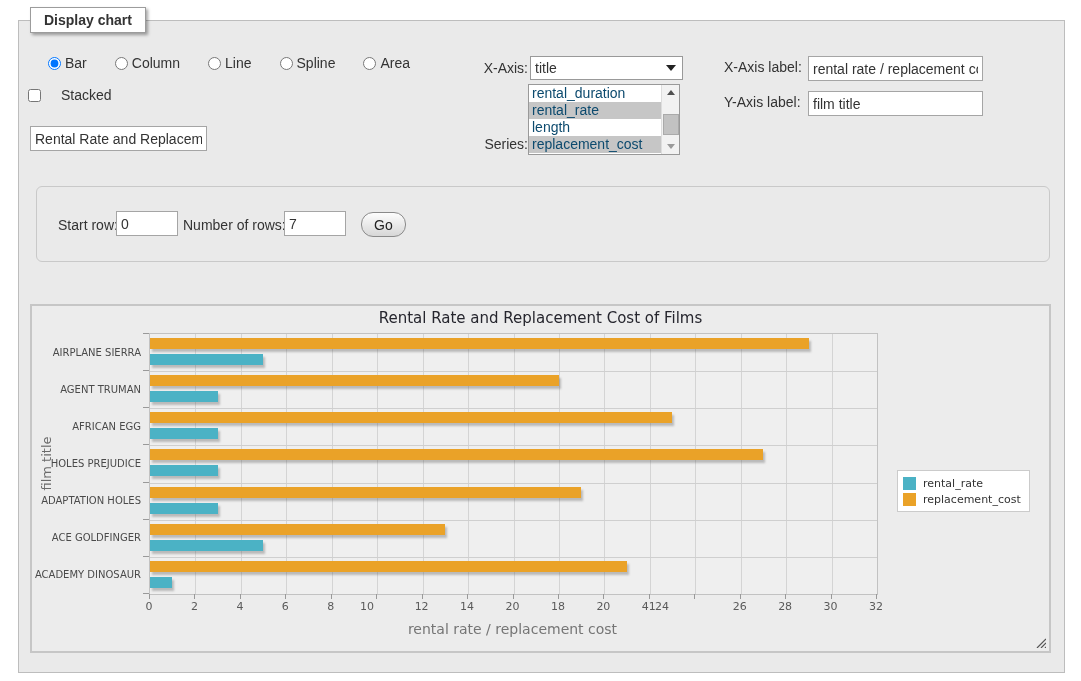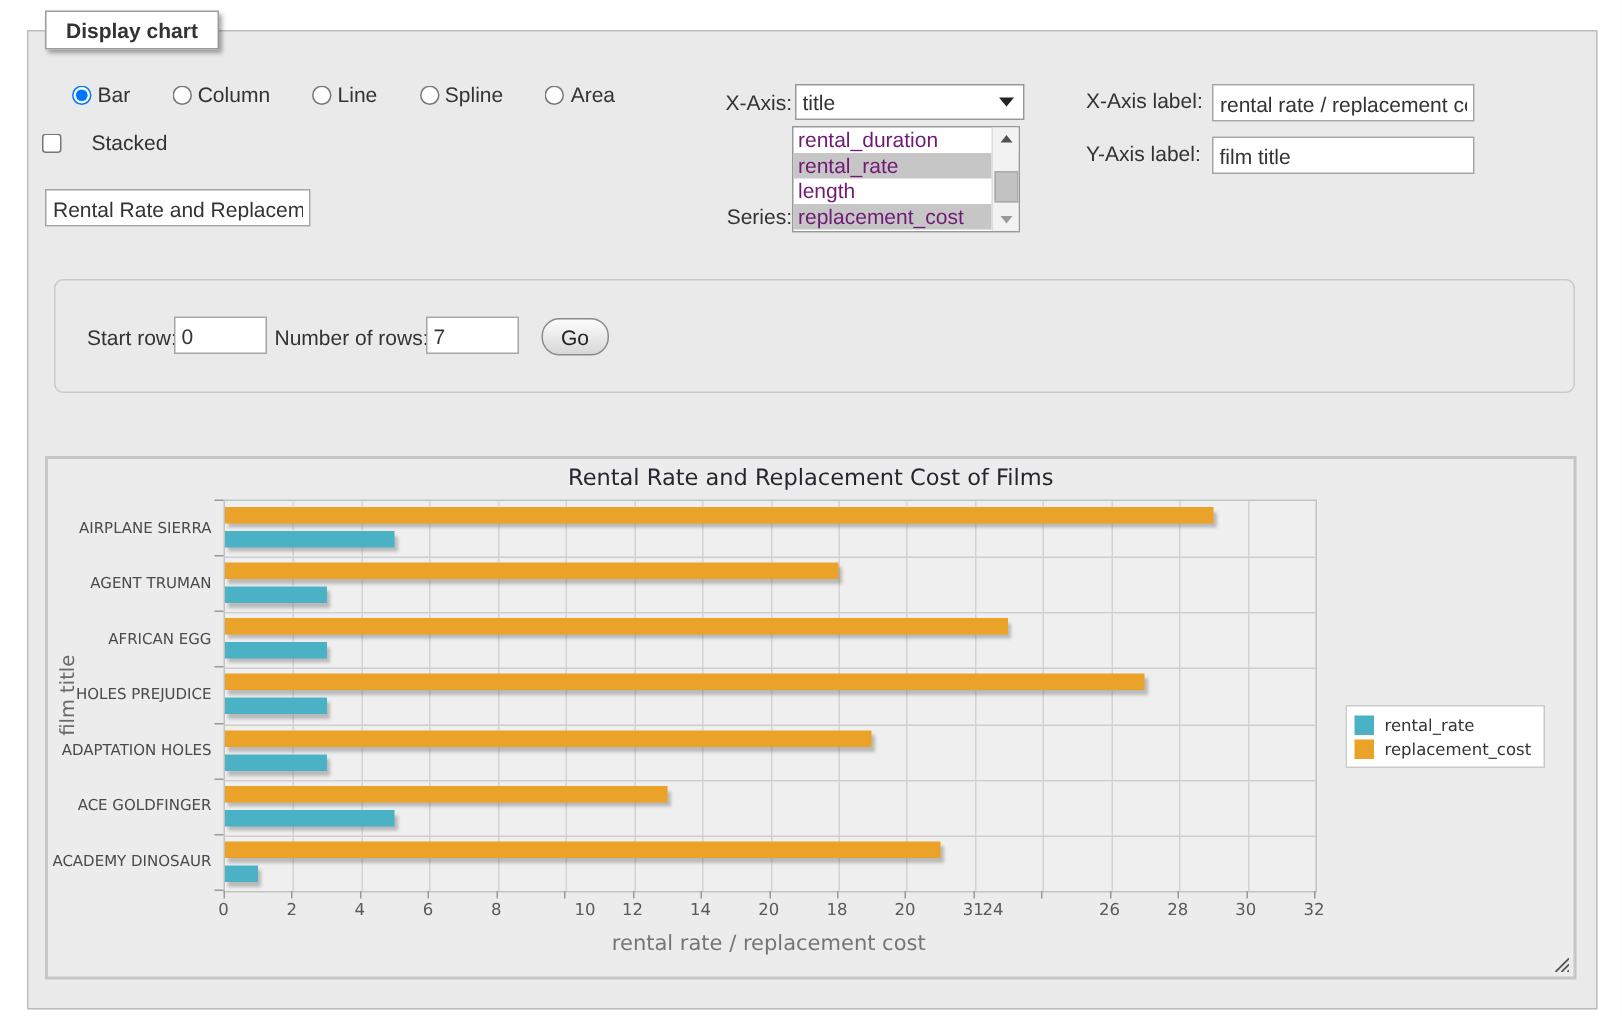--- a/index.html
+++ b/index.html
@@ -25,21 +25,21 @@
   #x-axis-lbl{left:458px;top:60px;width:70px;text-align:right;}
   #series-lbl{left:458px;top:136px;width:70px;text-align:right;}
   #x-axis-select-wrap{left:530px;top:56px;width:153px;height:24px;}
   #x-axis-select{width:153px;height:24px;border:1px solid #999;background:#fff;color:#333;
     font-family:"Liberation Sans",sans-serif;font-size:14px;padding:0 4px;-webkit-appearance:none;appearance:none;border-radius:0;}
   #dd-arrow{position:absolute;right:7px;top:9px;width:0;height:0;border-left:5px solid transparent;
     border-right:5px solid transparent;border-top:6px solid #222;pointer-events:none;}
 
   #series-listbox{left:528px;top:84px;width:152px;height:71px;background:#fff;border:1px solid #999;
     box-sizing:border-box;overflow:hidden;}
-  .list-opt{height:17px;line-height:17px;padding-left:3px;font-size:14px;color:#701a75;width:132px;
+  .list-opt{height:17px;line-height:17px;padding-left:3px;font-size:14px;color:#0c4a6e;width:132px;
     white-space:nowrap;overflow:hidden;}
   .list-opt.sel{background:#c6c6c6;}
   #series-scrollbar{position:absolute;right:0;top:0;width:17px;height:69px;background:#f2f2f2;border-left:1px solid #ddd;}
   .sb-btn{position:absolute;left:0;width:17px;height:15px;background:#f2f2f2;display:flex;align-items:center;justify-content:center;}
   .tri-up{width:0;height:0;border-left:4px solid transparent;border-right:4px solid transparent;border-bottom:5px solid #505050;}
   .tri-down{width:0;height:0;border-left:4px solid transparent;border-right:4px solid transparent;border-top:5px solid #9a9a9a;}
   #sb-thumb{position:absolute;left:1px;top:29px;width:14px;height:19px;background:#c2c2c2;border:1px solid #aaa;}
 
   #x-axis-label-lbl{left:724px;top:59px;}
   #y-axis-label-lbl{left:724px;top:94px;}
@@ -214,33 +214,33 @@
         <div class="xtick-label abs" style="left: 117px;">0</div>
         <div class="xtick abs" style="left: 162.438px;"></div>
         <div class="xtick-label abs" style="left: 162.438px;">2</div>
         <div class="xtick abs" style="left: 207.875px;"></div>
         <div class="xtick-label abs" style="left: 207.875px;">4</div>
         <div class="xtick abs" style="left: 253.312px;"></div>
         <div class="xtick-label abs" style="left: 253.312px;">6</div>
         <div class="xtick abs" style="left: 298.75px;"></div>
         <div class="xtick-label abs" style="left: 298.75px;">8</div>
         <div class="xtick abs" style="left: 344.188px;"></div>
-        <div class="xtick-label abs" style="left: 358px;">10</div>
+        <div class="xtick-label abs" style="left: 335px;">10</div>
         <div class="xtick abs" style="left: 389.625px;"></div>
         <div class="xtick-label abs" style="left: 389.625px;">12</div>
         <div class="xtick abs" style="left: 435.062px;"></div>
         <div class="xtick-label abs" style="left: 435.062px;">14</div>
         <div class="xtick abs" style="left: 480.5px;"></div>
         <div class="xtick-label abs" style="left: 480.5px;">20</div>
         <div class="xtick abs" style="left: 525.938px;"></div>
         <div class="xtick-label abs" style="left: 525.938px;">18</div>
         <div class="xtick abs" style="left: 571.375px;"></div>
         <div class="xtick-label abs" style="left: 571.375px;">20</div>
         <div class="xtick abs" style="left: 616.812px;"></div>
-        <div class="xtick-label abs" style="left: 616.812px;">31</div>
+        <div class="xtick-label abs" style="left: 616.812px;">41</div>
         <div class="xtick abs" style="left: 662.25px;"></div>
         <div class="xtick-label abs" style="left: 630px;">24</div>
         <div class="xtick abs" style="left: 707.688px;"></div>
         <div class="xtick-label abs" style="left: 707.688px;">26</div>
         <div class="xtick abs" style="left: 753.125px;"></div>
         <div class="xtick-label abs" style="left: 753.125px;">28</div>
         <div class="xtick abs" style="left: 798.562px;"></div>
         <div class="xtick-label abs" style="left: 798.562px;">30</div>
         <div class="xtick abs" style="left: 844px;"></div>
         <div class="xtick-label abs" style="left: 844px;">32</div>

